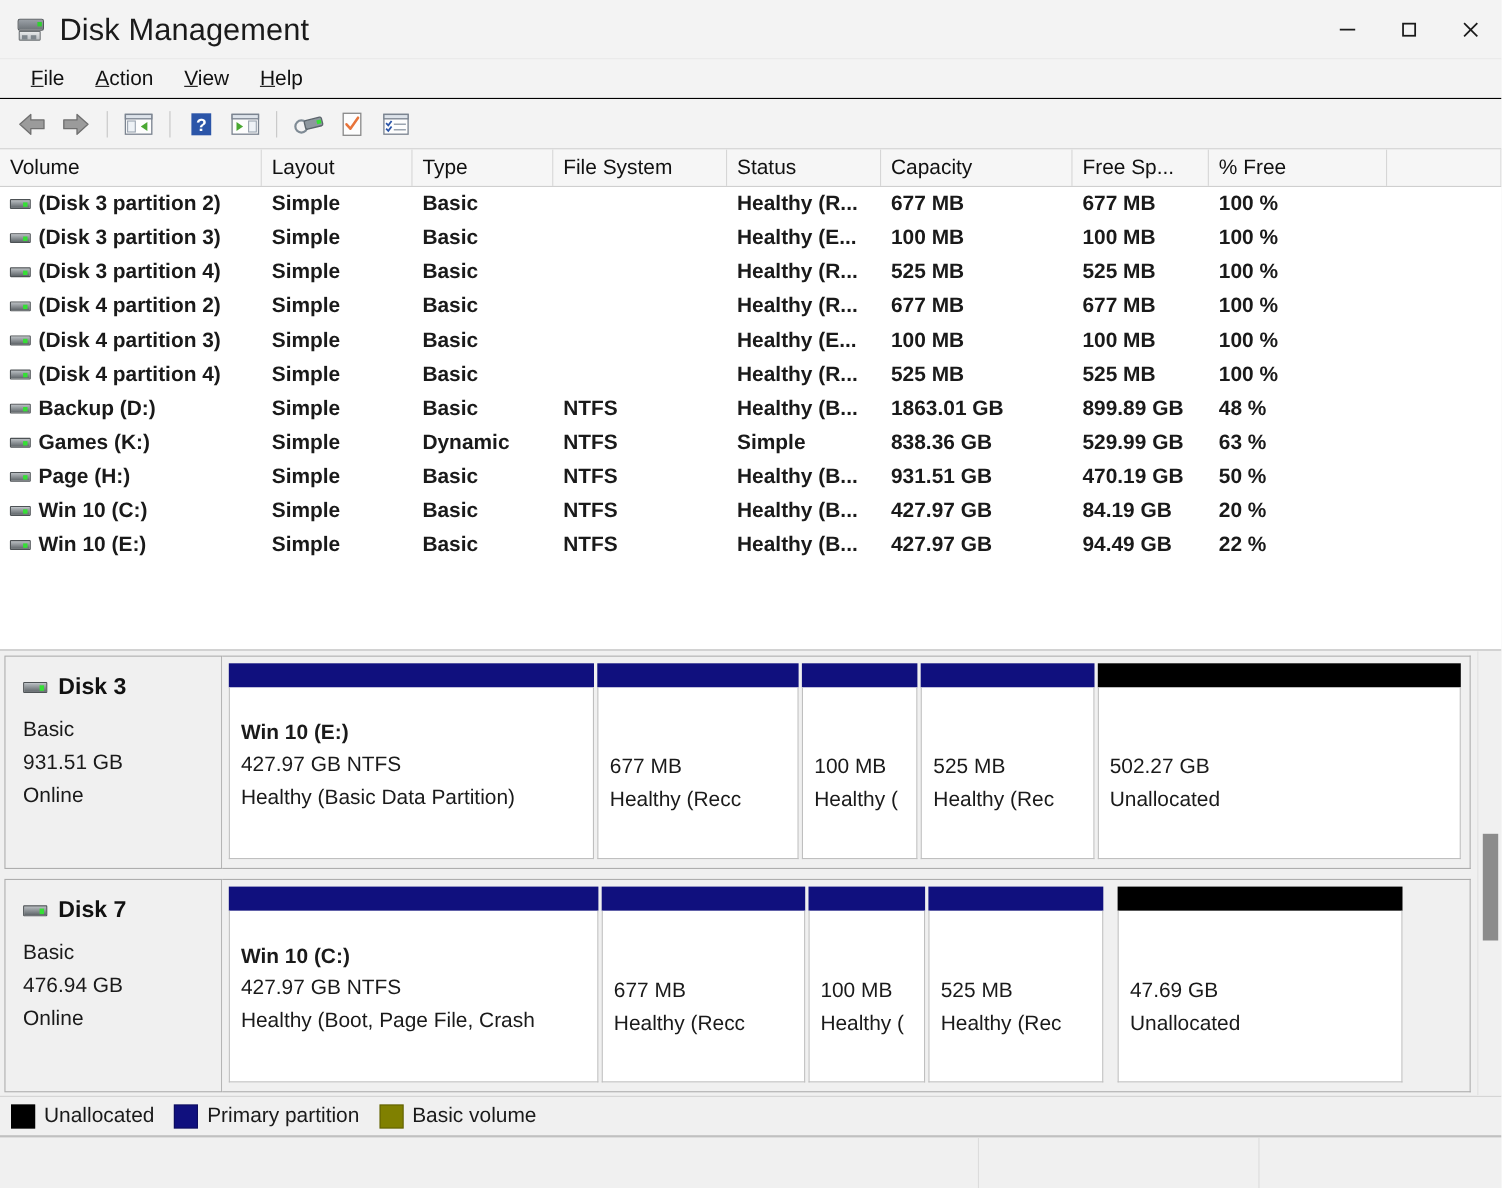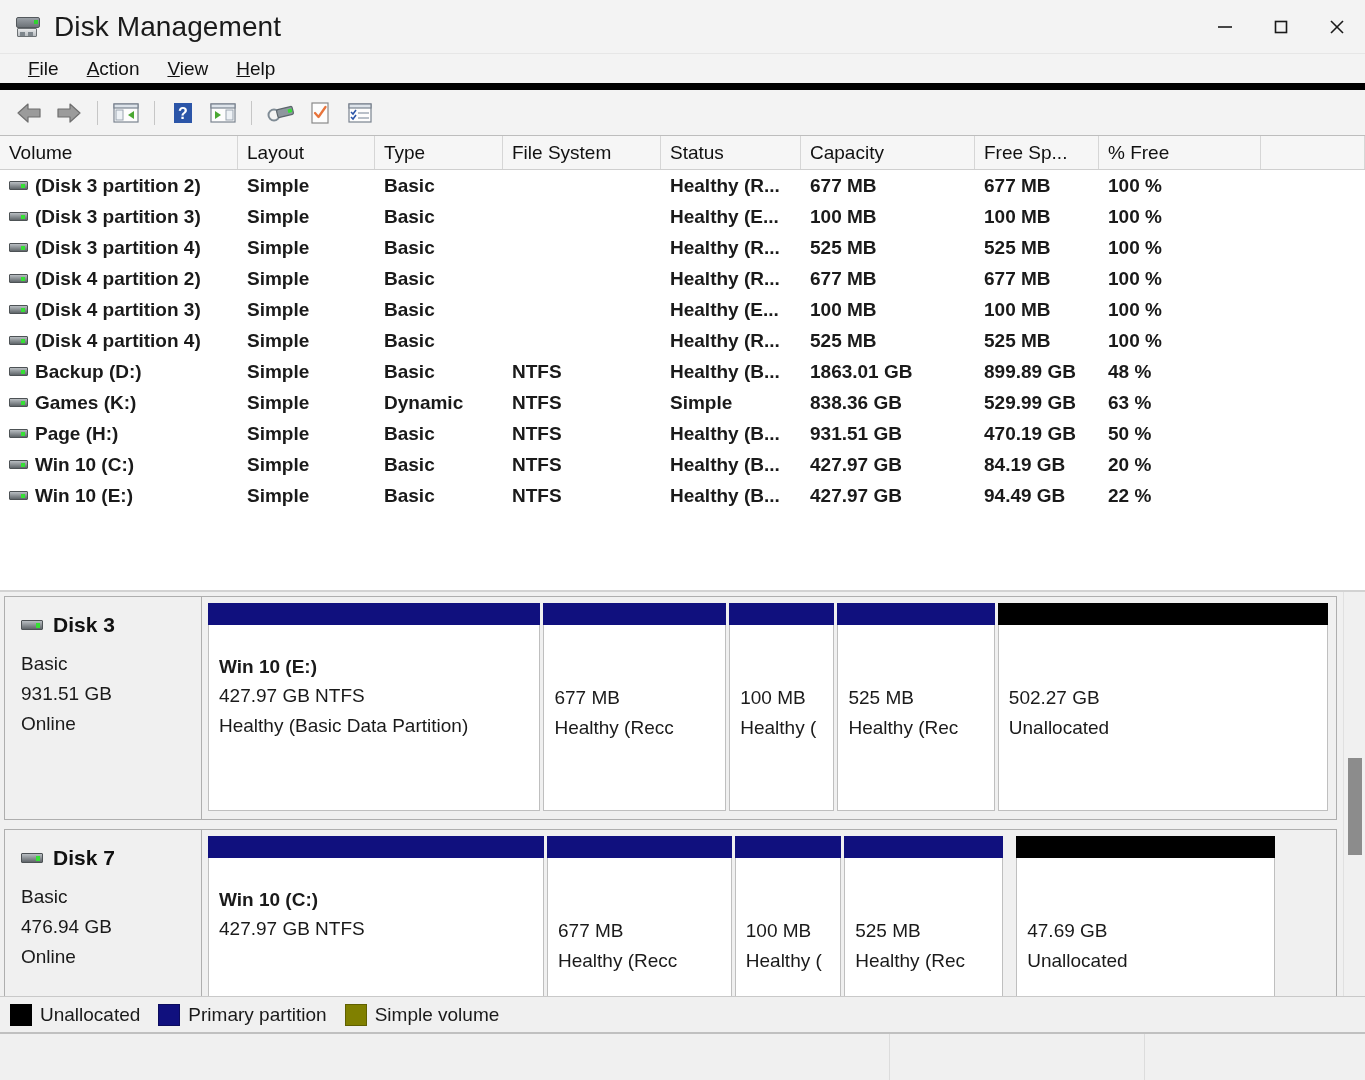--- a/index.html
+++ b/index.html
@@ -28,21 +28,21 @@
   .winbtns { display: flex; height: 54px; }
   .winbtn { width: 56px; height: 54px; display: flex; align-items: center; justify-content: center; }
   .winbtn svg { display: block; }
 
   
   #menubar {
     height: 36px; min-height: 36px;
     background: #f3f3f3;
     display: flex; align-items: center;
     padding-left: 14px;
-    border-bottom: 7px solid #000000;
+    border-bottom: 1px solid #000000;
   }
   .menuitem { font-size: 19px; color: #111; padding: 3px 14px; }
   .menuitem u { text-decoration: underline; }
 
   
   #toolbar {
     height: 46px; min-height: 46px;
     background: #f3f3f3;
     display: flex; align-items: center;
     padding-left: 10px;
@@ -70,21 +70,21 @@
   .w-fs   { width: 158px; }
   .w-sta  { width: 140px; }
   .w-cap  { width: 174px; }
   .w-free { width: 124px; }
   .w-pct  { width: 162px; }
   .w-last { flex: 1; }
 
   
   #graph { flex: 1; background: #f0f0f0; position: relative; overflow: hidden; }
   #graphinner { position: absolute; left: 0; top: 0; right: 22px; bottom: 0; padding: 4px 6px 0 4px; }
-  .diskrow { display: flex; height: 224px; margin-bottom: 9px; }
+  .diskrow { display: flex; height: 194px; margin-bottom: 9px; }
   .diskinfo {
     width: 198px; flex: none;
     background: #f0f0f0;
     border: 1px solid #aeaeae;
     padding: 16px 0 0 16px;
   }
   .dititle { display: flex; align-items: center; margin-bottom: 12px; }
   .dicon { width: 22px; height: 10px; position: relative; margin-right: 10px; }
   .dicon i { position:absolute; inset:0; background: linear-gradient(#b9bec2,#5f6569); border:1px solid #4d5255; border-radius:1px; }
   .dicon i:after { content:""; position:absolute; right:2px; top:2px; width:4px; height:5px; background:#35e035; }
@@ -473,20 +473,21 @@
             <div class="diline">Basic</div>
             <div class="diline">476.94 GB</div>
             <div class="diline">Online</div>
           </div>
           <div class="partstrip">
             <div class="part" style="width: 30%;">
               <div class="pbar" style="background: rgb(16, 16, 126);"></div>
               <div class="pbody">
                 <div class="pl bold">Win 10  (C:)</div>
                 <div class="pl">427.97 GB NTFS</div>
+                <div class="pl">Healthy (Boot, Page File, Crash</div>
               </div>
             </div>
             <div class="part" style="width: 16.5%;">
               <div class="pbar" style="background: rgb(16, 16, 126);"></div>
               <div class="pbody" style="padding-top: 58px;">
                 <div class="pl">677 MB</div>
                 <div class="pl">Healthy (Recc</div>
               </div>
             </div>
             <div class="part" style="width: 9.5%;">
@@ -522,21 +523,21 @@
       <div class="lgitem">
         <span class="lgsw" style="background: rgb(0, 0, 0);"></span>
         <span class="lgtx">Unallocated</span>
       </div>
       <div class="lgitem">
         <span class="lgsw" style="background: rgb(16, 16, 126);"></span>
         <span class="lgtx">Primary partition</span>
       </div>
       <div class="lgitem">
         <span class="lgsw" style="background: rgb(128, 128, 0);"></span>
-        <span class="lgtx">Simple volume</span>
+        <span class="lgtx">Basic volume</span>
       </div>
     </div>
 
   <div id="statusbar">
     <div class="sseg s1"></div>
     <div class="sseg s2"></div>
     <div class="sseg s3"></div>
   </div>
 
 </div>

